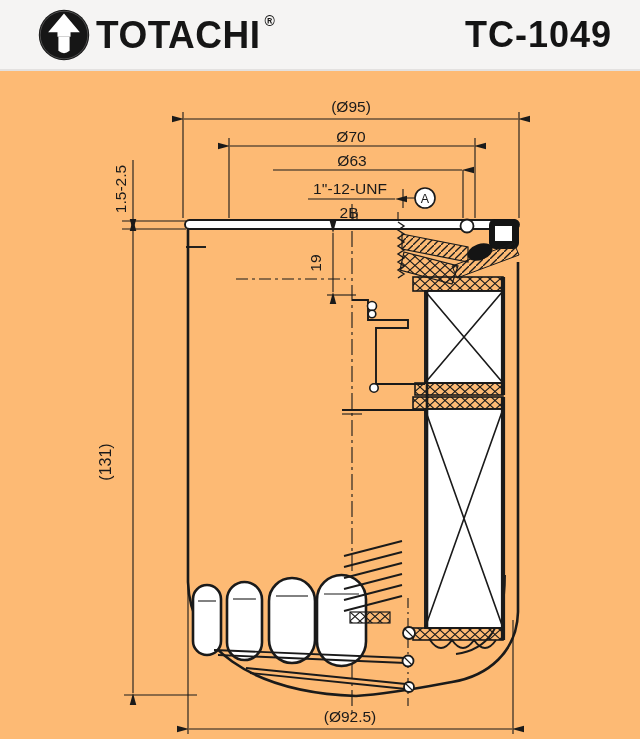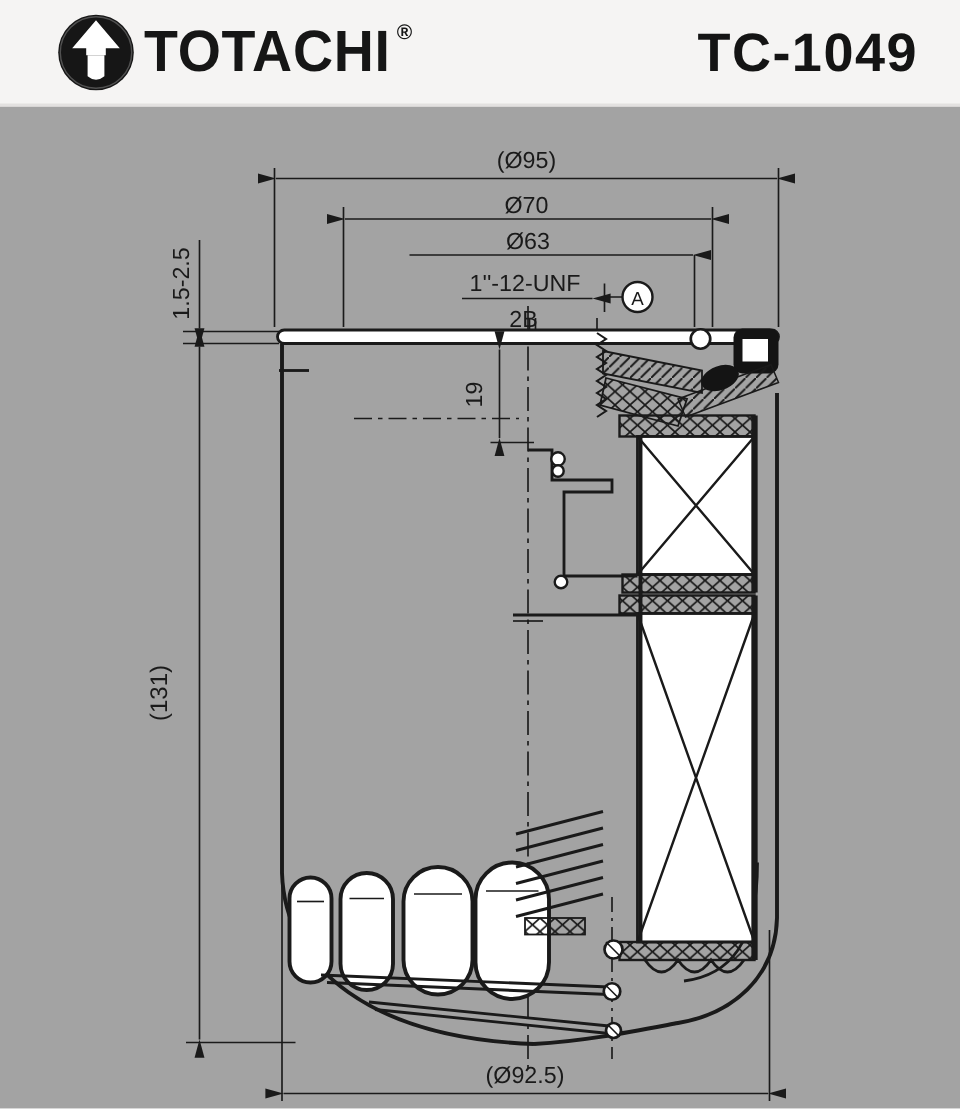--- a/index.html
+++ b/index.html
@@ -1,16 +1,16 @@
 <!DOCTYPE html>
 <html><head>
 <meta charset="utf-8">
 <style>
   html,body{margin:0;padding:0;background:#ffffff;}
-  .page{position:relative;width:640px;height:739px;background:#a3a3a3;overflow:hidden;
+  .page{position:relative;width:640px;height:739px;background:#fdba74;overflow:hidden;
         font-family:"Liberation Sans",sans-serif;}
   
   .header{position:absolute;left:0;top:0;width:640px;height:71px;background:#f5f4f3;
           border-bottom:2px solid #e3e1e0;display:flex;align-items:center;
           padding:0 28px 0 36px;box-sizing:border-box;}
   .logo{display:flex;align-items:center;gap:4px;}
   .emblem{width:56px;height:56px;flex:0 0 auto;}
   .wordmark{font-size:37px;font-weight:bold;color:#161616;letter-spacing:0.5px;
             line-height:1;transform:scaleY(1.05);}
   .reg{font-size:14px;font-weight:bold;color:#161616;align-self:flex-start;margin-top:6px;}

